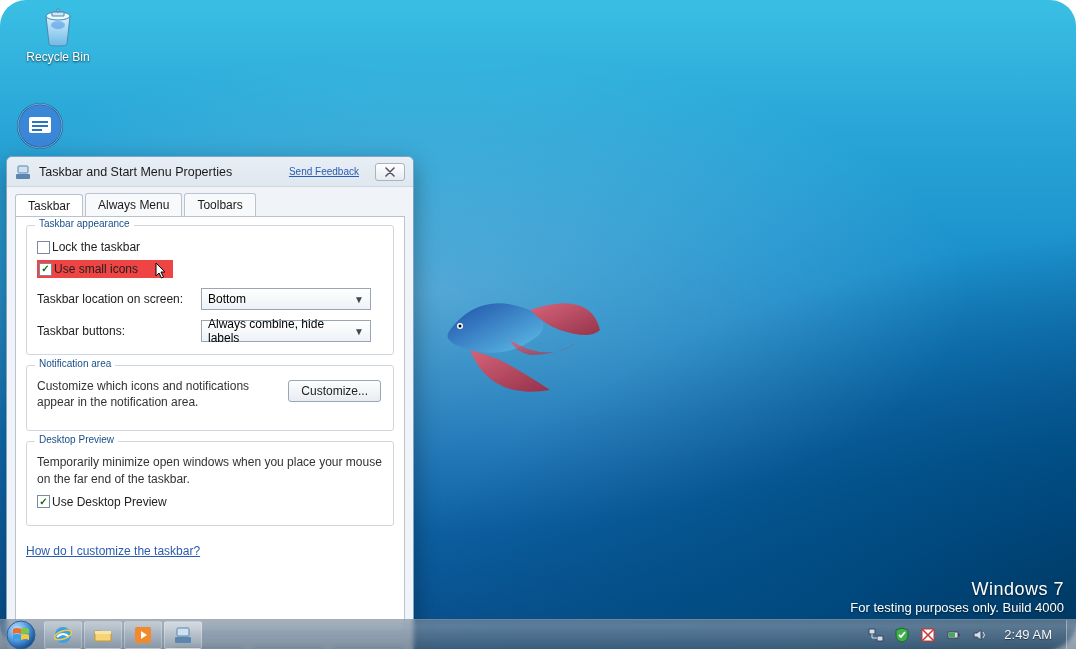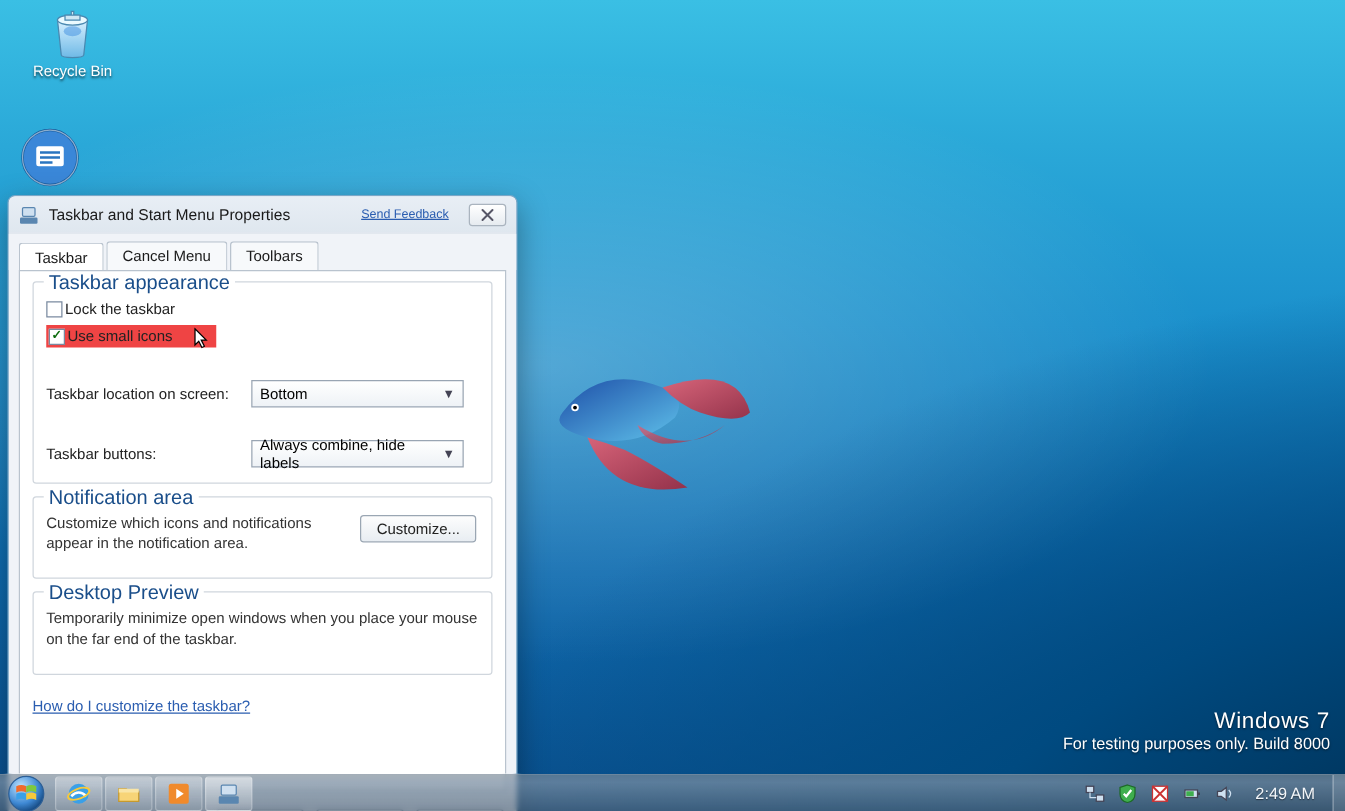--- a/index.html
+++ b/index.html
@@ -5,33 +5,34 @@
 * { box-sizing: border-box; margin: 0; padding: 0; }
 html, body { width: 1076px; height: 649px; overflow: hidden; font-family: "Segoe UI", Tahoma, sans-serif; font-size: 12px; }
 
 
 .desktop {
   position: absolute; inset: 0;
   background:
     radial-gradient(900px 400px at 40% 45%, rgba(255,255,255,0.25) 0%, transparent 60%),
     radial-gradient(1400px 800px at 120% 120%, #001c33 0%, #004a80 40%, transparent 70%),
     linear-gradient(180deg, #3abfe4 0%, #2aa8d8 18%, #1b90cc 40%, #0f6cb0 70%, #0a4e8c 100%);
+  border-radius: 26px;
 }
 
 .desktop-icon { position: absolute; width: 76px; text-align: center; color: #fff; }
 .desktop-icon .ic { width: 44px; height: 44px; margin: 0 auto 2px; }
 .desktop-icon .lbl { font-size: 12px; text-shadow: 0 1px 2px rgba(0,0,0,.7); }
 
 
 .fish {
   position: absolute; left: 410px; top: 270px; width: 220px; height: 160px; pointer-events: none;
 }
 
 
-.watermark { position: absolute; right: 12px; bottom: 47px; color: #fff; text-align: right; text-shadow: 0 1px 2px rgba(0,0,0,.6); }
+.watermark { position: absolute; right: 12px; bottom: 34px; color: #fff; text-align: right; text-shadow: 0 1px 2px rgba(0,0,0,.6); }
 .watermark .l1 { font-size: 18px; font-weight: 400; letter-spacing: .5px; }
 .watermark .l2 { font-size: 13px; }
 
 
 .taskbar {
   position: absolute; left: 0; right: 0; bottom: 0; height: 30px;
   background: linear-gradient(180deg, rgba(255,255,255,.2) 0%, rgba(180,200,220,.35) 20%, rgba(100,120,140,.25) 100%), rgba(70,90,110,.6);
   border-top: 1px solid rgba(255,255,255,.25);
   display: flex; align-items: stretch; backdrop-filter: blur(2px);
 }
@@ -82,33 +83,33 @@
 }
 .tab.active { background: #fff; position: relative; top: 1px; }
 
 .tab-body {
   flex: 1; margin: 0 8px 8px 8px; background: #fff; border: 1px solid #b9c3ce;
   padding: 8px 10px 10px 10px; position: relative;
 }
 
 
 .fset { border: 1px solid #d0d6dd; border-radius: 3px; padding: 10px 10px 12px 10px; margin-bottom: 10px; position: relative; }
-.fset .legend { position: absolute; top: -8px; left: 8px; background: #fff; padding: 0 4px; color: #1a4e8a; font-size: 16px; }
+.fset .legend { position: absolute; top: -8px; left: 8px; background: #fff; padding: 0 4px; color: #1a4e8a; font-size: 10px; }
 
 .checkrow { display: flex; align-items: center; gap: 2px; margin: 4px 0; font-size: 12px; color: #222; }
 .chk {
   width: 13px; height: 13px; border: 1px solid #7a8aa0; background: #fff; display: inline-flex;
   align-items: center; justify-content: center; font-size: 10px; color: #0a5; cursor: pointer;
 }
 .chk.checked::after { content: "✓"; line-height: 1; font-weight: 700; color: #0b6a0b; }
 
 .highlight { background: #ef4444; display: inline-block; padding: 2px 35px 2px 2px; position: relative; }
 .cursor-svg { position: absolute; right: 4px; top: 2px; }
 
-.formrow { display: flex; align-items: center; gap: 14px; margin-top: 26px; }
+.formrow { display: flex; align-items: center; gap: 14px; margin-top: 10px; }
 .formrow .lbl { width: 150px; font-size: 12px; color: #222; }
 .dropdown {
   flex: 0 0 170px; height: 22px; border: 1px solid #99a5b3; background: linear-gradient(180deg,#fff,#eef2f6);
   display: flex; align-items: center; padding: 0 6px; justify-content: space-between; cursor: pointer; font-size: 12px; gap: 18px;
 }
 .dropdown .arrow { font-size: 10px; color: #445; }
 
 .helptext { font-size: 12px; color: #333; margin: 2px 0 8px 0; line-height: 1.35; }
 
 .btn {
@@ -178,21 +179,21 @@
       <path d="M120 40 Q180 20 190 60 Q180 70 150 60 Q135 55 120 40 Z" fill="url(#fr)" opacity="0.85"></path>
       <path d="M60 80 Q80 130 140 120 Q110 100 90 90 Q75 84 60 80 Z" fill="url(#fr)" opacity="0.85"></path>
       <path d="M100 70 Q140 95 170 70 Q150 85 120 85 Q105 82 100 70 Z" fill="url(#fr)" opacity="0.7"></path>
       <circle cx="50" cy="56" r="3" fill="#fff"></circle>
         <circle cx="50" cy="56" r="1.5" fill="#000"></circle>
     </svg>
   </div>
 
   <div class="watermark">
     <div class="l1">Windows  7</div>
-    <div class="l2">For testing purposes only. Build 8000</div>
+    <div class="l2">For testing purposes only. Build 4000</div>
   </div>
 
   <div class="window">
     <div class="titlebar">
       <span class="appicon">
         <svg viewBox="0 0 16 16">
             <rect x="1" y="10" width="14" height="5" rx="1" fill="#5a86b0"></rect>
             <rect x="3" y="2" width="10" height="7" rx="1" fill="#cfe0f0" stroke="#5a86b0"></rect>
           </svg>
       </span>
@@ -201,21 +202,21 @@
       <span class="feedback-link">Send Feedback</span>
       <span class="closebtn">
         <svg width="14" height="10" viewBox="0 0 14 10">
             <path d="M3 1 L11 9 M11 1 L3 9" stroke="#556" stroke-width="1.6" stroke-linecap="round"></path>
           </svg>
       </span>
     </div>
 
     <div class="tabstrip">
       <div class="tab active">Taskbar</div>
-      <div class="tab">Cancel Menu</div>
+      <div class="tab">Always Menu</div>
       <div class="tab">Toolbars</div>
     </div>
 
     <div class="tab-body">
 
       <div class="fset">
         <div class="legend">Taskbar appearance</div>
 
         <label class="checkrow">
           <span class="chk"></span>
@@ -254,20 +255,24 @@
 
       <div class="fset" style="position:relative;">
         <div class="legend">Notification area</div>
         <div class="helptext" style="max-width:250px;">Customize which icons and notifications appear in the notification area.</div>
         <button class="btn customizebtn">Customize...</button>
       </div>
 
       <div class="fset">
         <div class="legend">Desktop Preview</div>
         <div class="helptext">Temporarily minimize open windows when you place your mouse on the far end of the taskbar.</div>
+        <label class="checkrow">
+          <span class="chk checked"></span>
+          <span>Use Desktop Preview</span>
+        </label>
       </div>
 
       <a class="helplink">How do I customize the taskbar?</a>
     </div>
 
     <div class="btnrow">
       <button class="btn">OK</button>
       <button class="btn">Cancel</button>
       <button class="btn disabled">Apply</button>
     </div>

